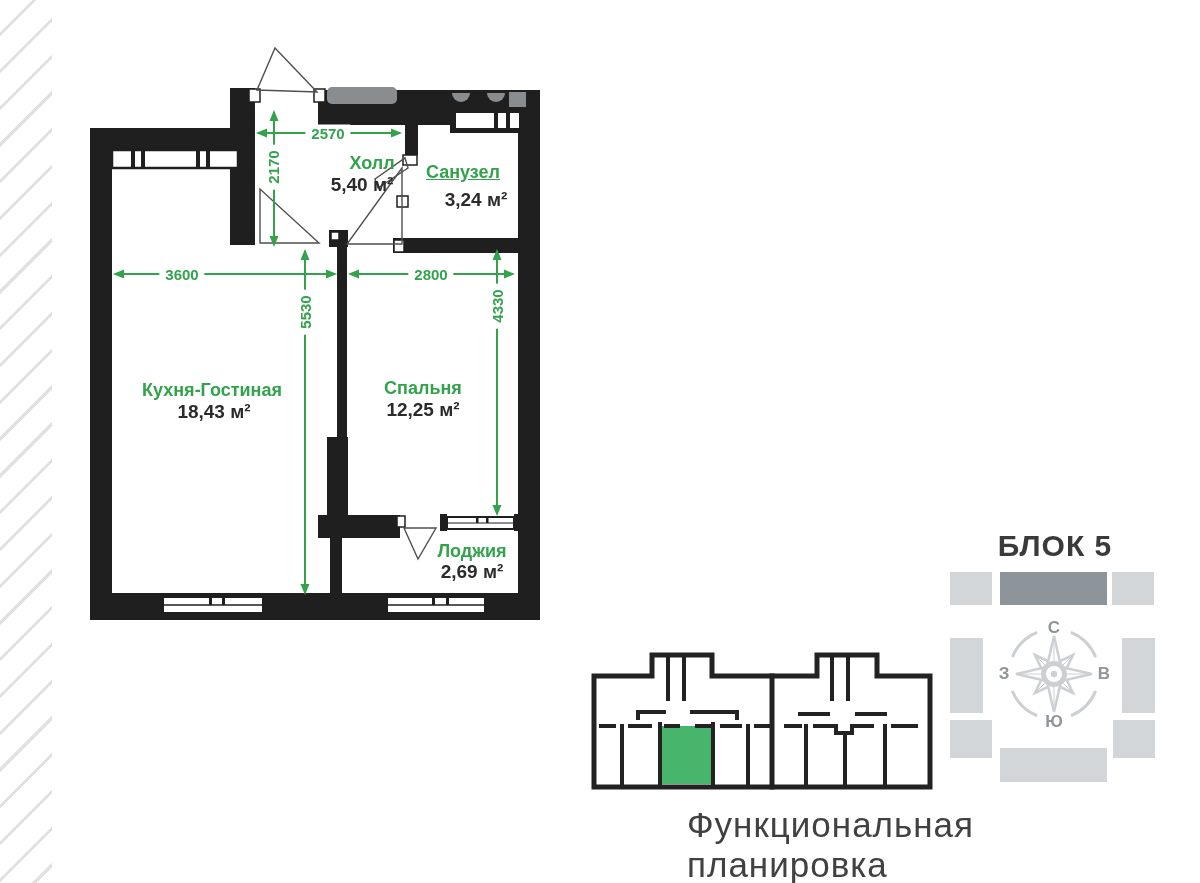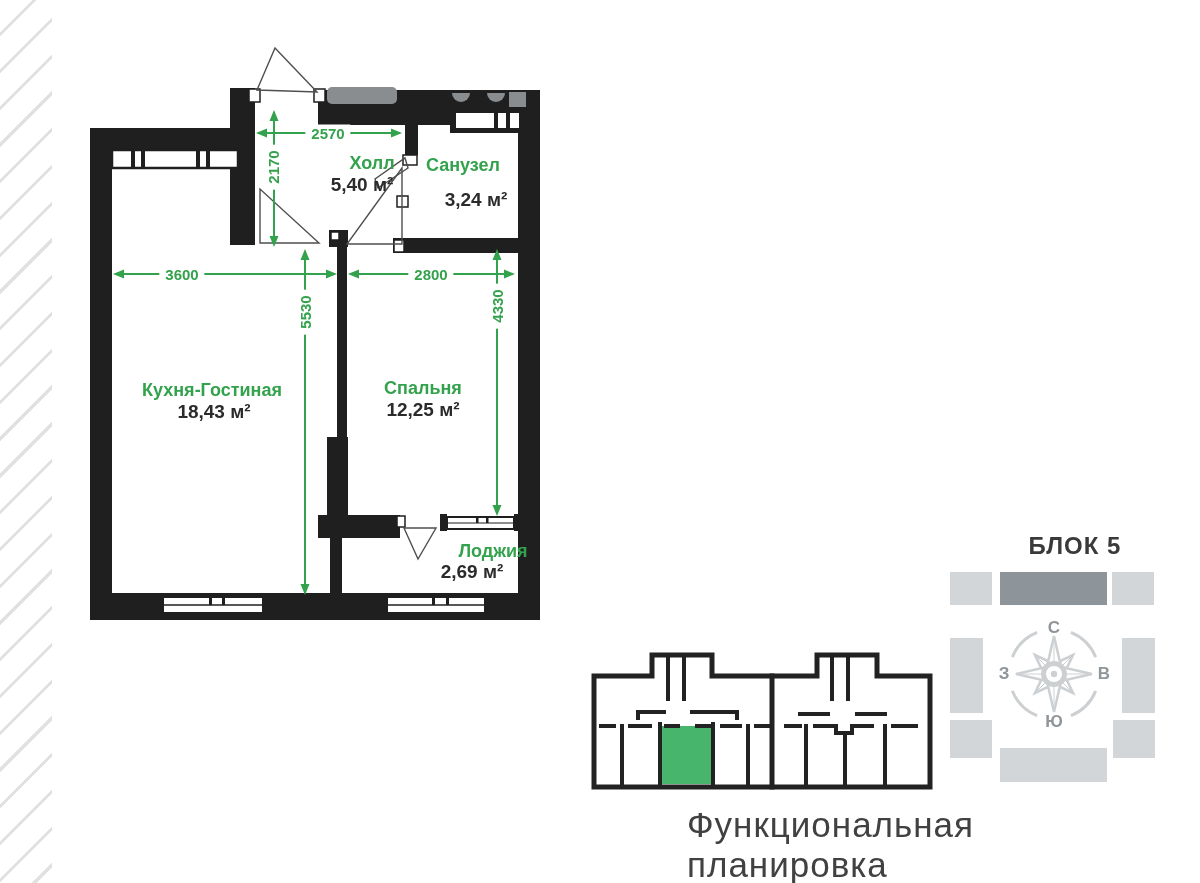--- a/index.html
+++ b/index.html
@@ -7,21 +7,21 @@
           font-family:"Liberation Sans","DejaVu Sans",sans-serif;}
   .hatch{position:absolute;left:0;top:0;width:52px;height:883px;
          background:repeating-linear-gradient(135deg,#ffffff 0 23px,#e1e1e1 23px 26px);}
   svg{position:absolute;}
   .lbl{position:absolute;transform:translate(-50%,-50%);white-space:nowrap;line-height:1;}
   .room-name{color:#33a24c;font-weight:700;font-size:18px;}
   .room-area{color:#2b2b2b;font-weight:700;font-size:19px;}
   .dim{color:#33a24c;font-weight:700;font-size:15px;background:#ffffff;padding:1px 6px;}
   .dim.v{transform:translate(-50%,-50%) rotate(-90deg);}
   .block-title{position:absolute;transform:translate(-50%,-50%);color:#3a3a3a;
-               font-weight:700;font-size:24px;letter-spacing:1px;margin-left:20px;}
+               font-weight:700;font-size:30px;letter-spacing:1px;}
   .blk{position:absolute;background:#d3d6d9;}
   .blk.dark{background:#8e959a;}
   .compass-letter{position:absolute;transform:translate(-50%,-50%);color:#8f9598;
                   font-weight:700;font-size:17px;}
   .caption{position:absolute;transform:translate(-50%,-50%);color:#414141;
            font-size:35px;font-weight:400;letter-spacing:1px;word-spacing:16px;}
 </style>
 </head>
 <body>
 
@@ -138,27 +138,27 @@
 
   <div class="lbl dim" style="left:328px;top:133px;">2570</div>
   <div class="lbl dim v" style="left:273px;top:167px;">2170</div>
   <div class="lbl dim" style="left:182px;top:274px;text-align:right;">3600</div>
   <div class="lbl dim" style="left:431px;top:274px;">2800</div>
   <div class="lbl dim v" style="left:305px;top:312px;">5530</div>
   <div class="lbl dim v" style="left:497px;top:306px;">4330</div>
 
   <div class="lbl room-name" style="left:328px;top:163px;margin-left:44px;">Холл</div>
   <div class="lbl room-area" style="left:330px;top:184px;margin-left:32px;">5,40 м²</div>
-  <div class="lbl room-name" style="left:463px;top:165px;">Санузел</div>
+  <div class="lbl room-name" style="left:463px;top:172px;text-decoration:underline;">Санузел</div>
   <div class="lbl room-area" style="left:476px;top:199px;text-align:center;">3,24 м²</div>
   <div class="lbl room-name" style="left:212px;top:390px;">Кухня-Гостиная</div>
   <div class="lbl room-area" style="left:214px;top:411px;">18,43 м²</div>
   <div class="lbl room-name" style="left:423px;top:388px;">Спальня</div>
   <div class="lbl room-area" style="left:423px;top:409px;">12,25 м²</div>
-  <div class="lbl room-name" style="left:472px;top:551px;margin-left:21px;">Лоджия</div>
+  <div class="lbl room-name" style="left:472px;top:551px;">Лоджия</div>
   <div class="lbl room-area" style="left:472px;top:571px;">2,69 м²</div>
 
   <svg style="left:585px;top:645px" width="355" height="150" viewBox="585 645 355 150">
     <rect x="662" y="726" width="50" height="58" fill="#47b56c"></rect>
     <g fill="none" stroke="#222222" stroke-width="5" stroke-linecap="square">
       <path d="M594,787 L594,676 L652,676 L652,655 L712,655 L712,676 L817,676 L817,655 L877,655 L877,676 L930,676 L930,787 Z"></path>
       <line x1="772" y1="676" x2="772" y2="787"></line>
     </g>
     <g fill="none" stroke="#222222" stroke-width="4" stroke-linecap="square">
       <path d="M668,658 V699 M684,658 V699"></path>

